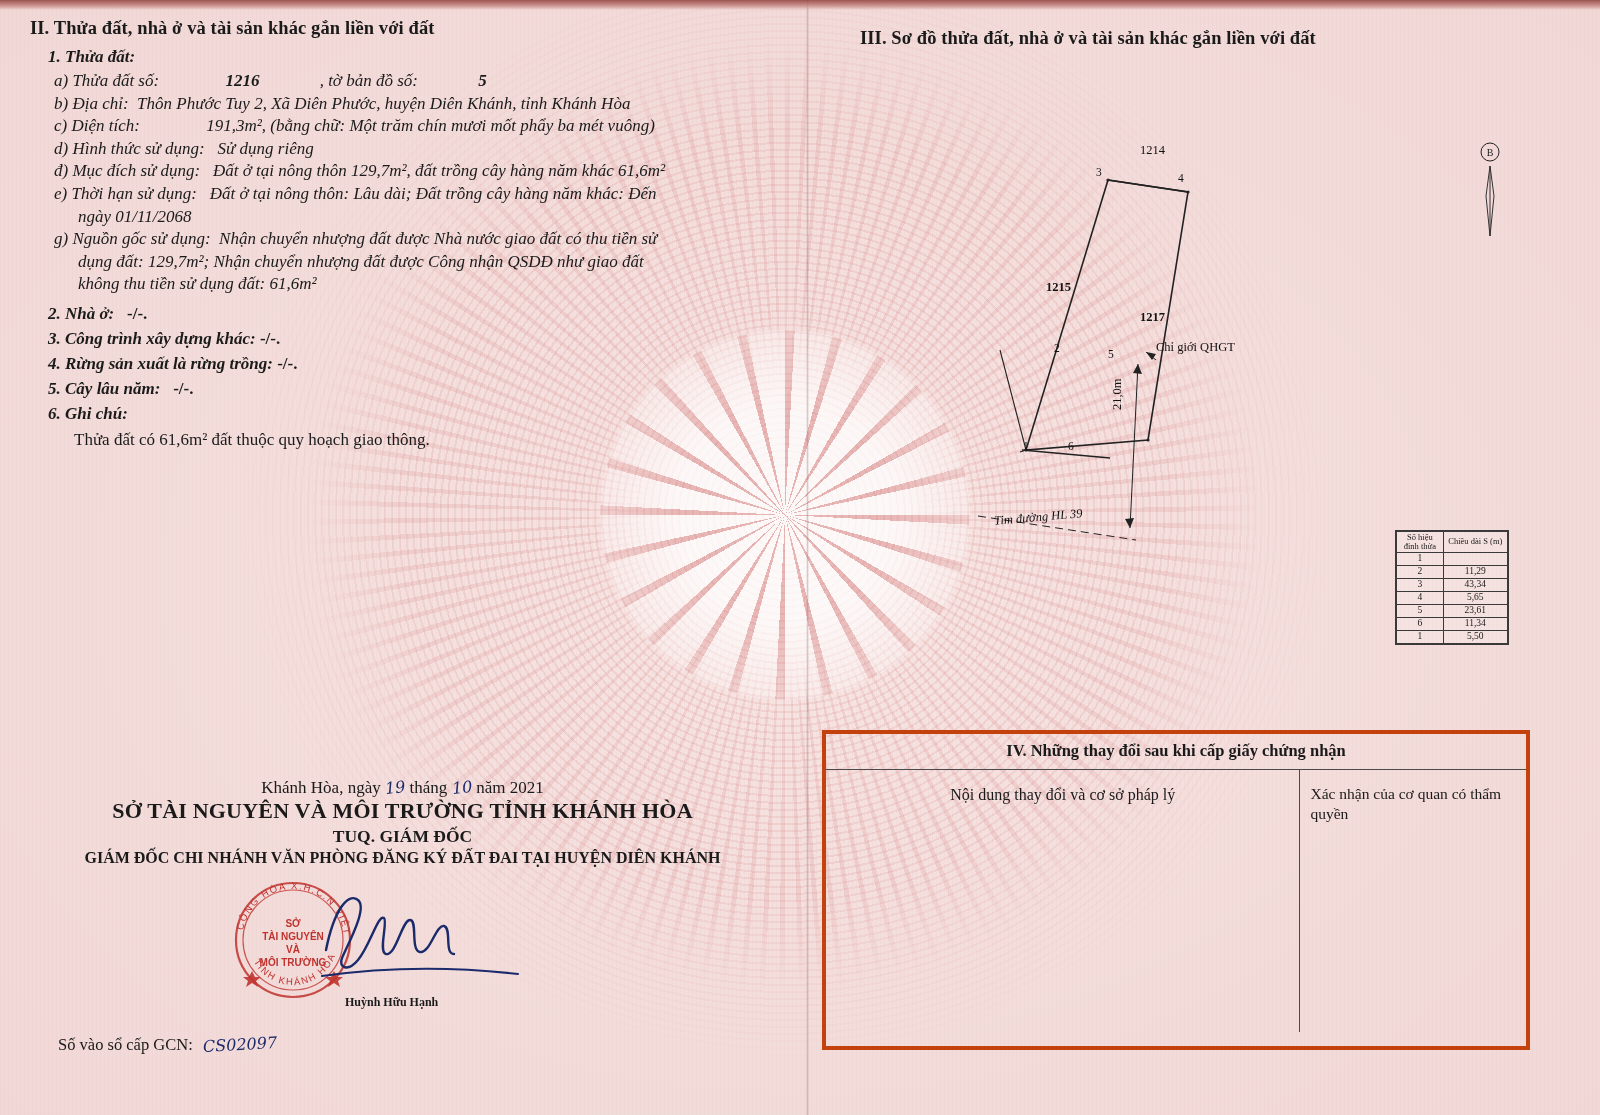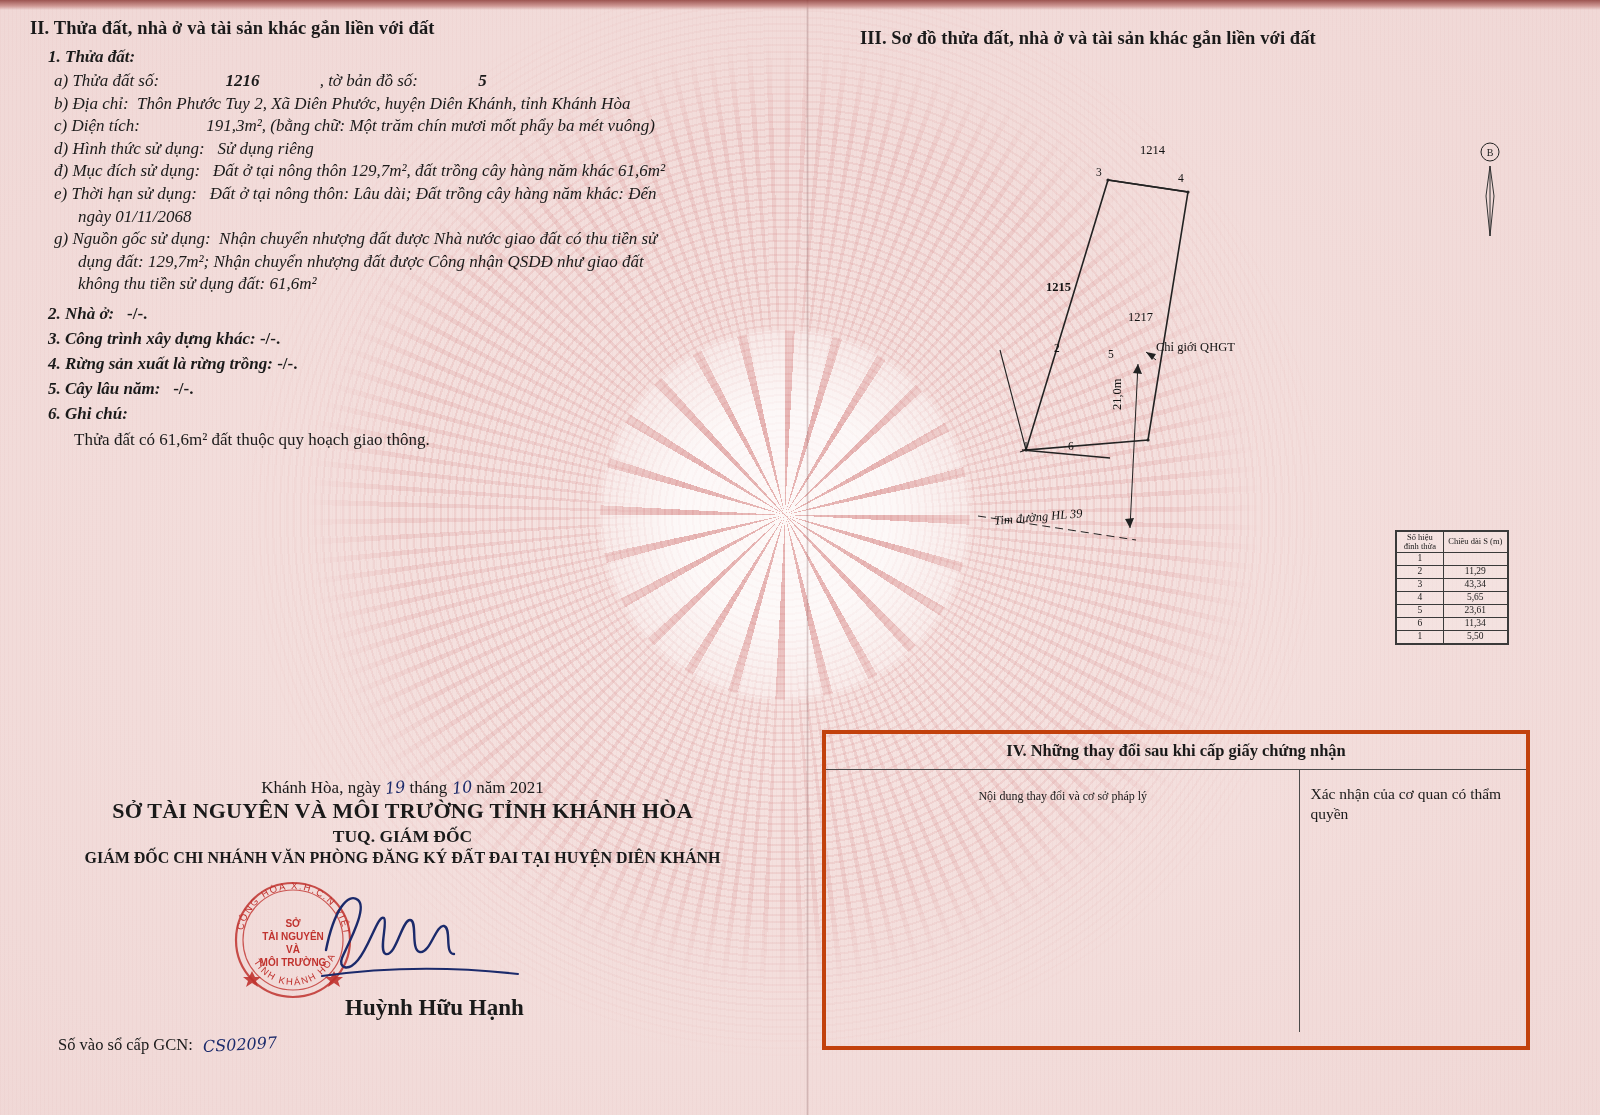--- a/index.html
+++ b/index.html
@@ -102,35 +102,35 @@
   #sidetable td.sh{width:42%;}
 
   
   #sectionIV{position:absolute;left:822px;top:730px;width:700px;height:312px;
      border:4px solid #c2410c;}
   #sectionIV .iv-head{border-bottom:1px solid #4a4a4a;text-align:center;padding:7px 4px 8px;
      font-weight:bold;font-size:16.5px;}
   #sectionIV .iv-row{display:flex;height:100%;}
   #sectionIV .iv-c1{flex:1 1 69%;border-right:1px solid #4a4a4a;padding:16px 8px;text-align:center;}
   #sectionIV .iv-c2{flex:1 1 31%;padding:14px 10px;}
-  #sectionIV .iv-c1 span{font-size:12px;}
+  #sectionIV .iv-c1 span{font-size:16px;}
   #sectionIV .iv-c2 span{font-size:15.5px;line-height:1.3;display:block;text-align:left;}
   #sectionIV .iv-body{height:262px;}
 
   
   #signblock{position:absolute;left:30px;top:778px;width:745px;text-align:center;}
   #signblock .place{font-size:17px;}
   #signblock .org{font-weight:bold;font-size:22px;margin-top:0;letter-spacing:.2px;}
   #signblock .role{font-weight:bold;font-size:17.5px;margin-top:2px;}
   #signblock .role2{font-weight:bold;font-size:16px;margin-top:2px;}
   .hw-date{display:inline-block;color:#1b2a6b;font-style:italic;font-family:"DejaVu Serif",serif;
     transform:rotate(-6deg);font-size:16px;}
   #stamp{position:absolute;left:228px;top:875px;width:130px;height:130px;}
   #signature{position:absolute;left:318px;top:880px;width:180px;height:90px;}
-  #signname{position:absolute;left:345px;top:995px;font-weight:bold;font-size:23px;}
+  #signname{position:absolute;left:345px;top:995px;font-weight:bold;font-size:12px;}
   #gcn{position:absolute;left:58px;top:1035px;font-size:16.5px;}
   #gcn .hwnum{font-family:"DejaVu Serif",serif;font-style:italic;color:#1b2a6b;font-size:16px;
     display:inline-block;transform:rotate(-3deg);margin-left:6px;}
 </style>
 </head>
 <body>
 
 <div id="paper">
   <div id="rosette"></div>
   <div id="rosette2"></div>
@@ -245,21 +245,21 @@
       <line x1="18" y1="396" x2="176" y2="420" stroke="#222" stroke-width="1" stroke-dasharray="8 5"></line>
 
       <circle cx="148" cy="60" r="1.6" fill="#222"></circle>
       <circle cx="228" cy="72" r="1.6" fill="#222"></circle>
       <circle cx="188" cy="320" r="1.6" fill="#222"></circle>
       <circle cx="66" cy="330" r="1.6" fill="#222"></circle>
     </svg>
 
     <div class="maplbl" style="left:180px;top:23px;">1214</div>
     <div class="maplbl" style="left:86px;top:160px;font-weight:bold;">1215</div>
-    <div class="maplbl" style="left:168px;top:190px;">1217</div>
+    <div class="maplbl" style="left:180px;top:190px;font-weight:bold;">1217</div>
 
     <div class="maplbl small" style="left:63px;top:320px;">1</div>
     <div class="maplbl small" style="left:94px;top:222px;">2</div>
     <div class="maplbl small" style="left:136px;top:46px;">3</div>
     <div class="maplbl small" style="left:218px;top:52px;">4</div>
     <div class="maplbl small" style="left:148px;top:228px;">5</div>
     <div class="maplbl small" style="left:108px;top:320px;">6</div>
 
     <div class="maplbl" style="left:196px;top:220px;">Chỉ giới QHGT</div>
     <div class="maplbl italic" style="left:34px;top:390px;transform:rotate(-5deg);">Tim đường HL 39</div>

